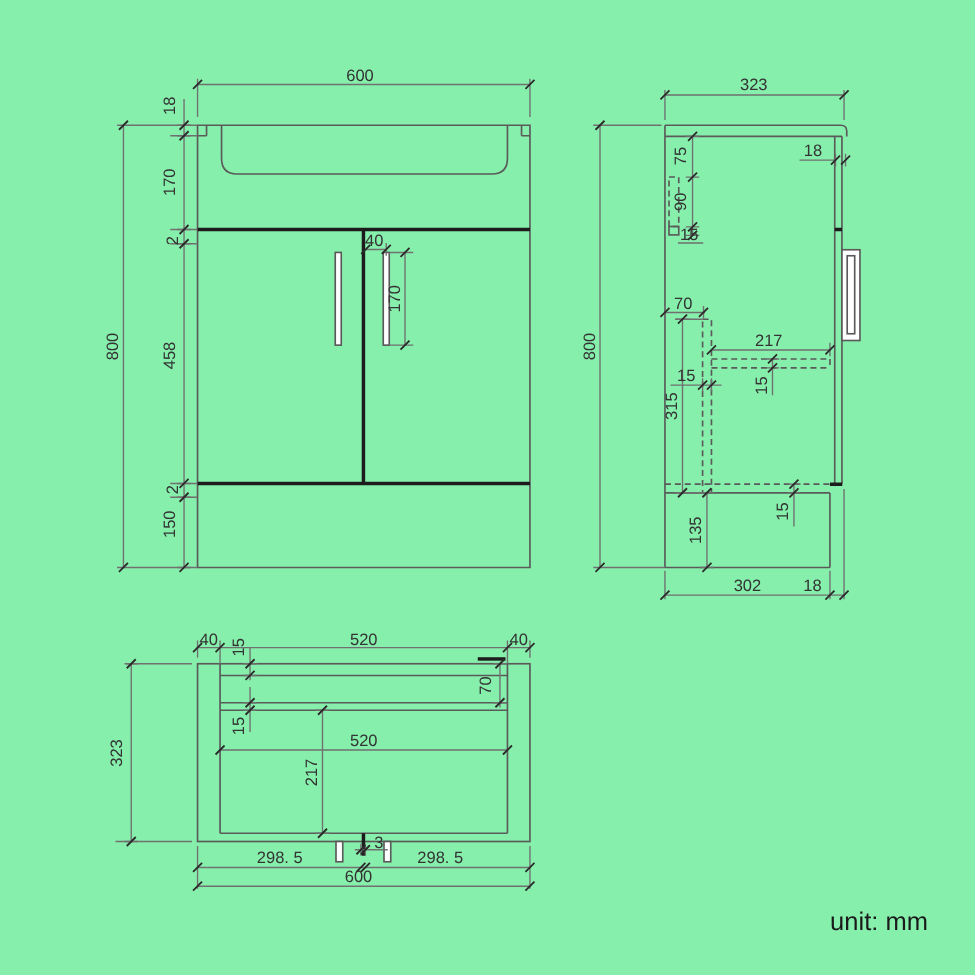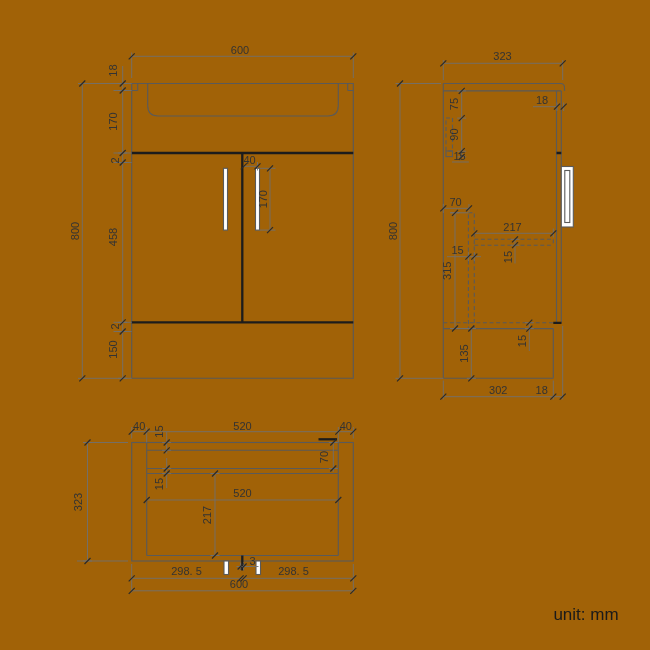--- a/index.html
+++ b/index.html
@@ -1,16 +1,16 @@
 <!DOCTYPE html>
 <html><head>
 <meta charset="utf-8">
 <style>
   html,body{margin:0;padding:0;background:#ffffff;}
-  .stage{position:relative;width:650px;height:650px;background:#a16207;overflow:hidden;
+  .stage{position:relative;width:650px;height:650px;background:#86efac;overflow:hidden;
          font-family:"Liberation Sans", sans-serif;}
   svg{position:absolute;left:0;top:0;}
   .ln   {stroke:#5a5a5a;stroke-width:1.1;fill:none;}
   .lnw  {stroke:#5a5a5a;stroke-width:1.1;fill:#ffffff;}
   .lnd  {stroke:#1c1c1c;stroke-width:2.3;fill:none;}
   .dim  {stroke:#707070;stroke-width:0.9;fill:none;}
   .tick {stroke:#2a2a2a;stroke-width:1.2;fill:none;}
   .dash {stroke-dasharray:4 2.6;}
   .lbl  {font-size:11px;fill:#333333;}
   .note {font-size:17px;fill:#1a1a1a;}

